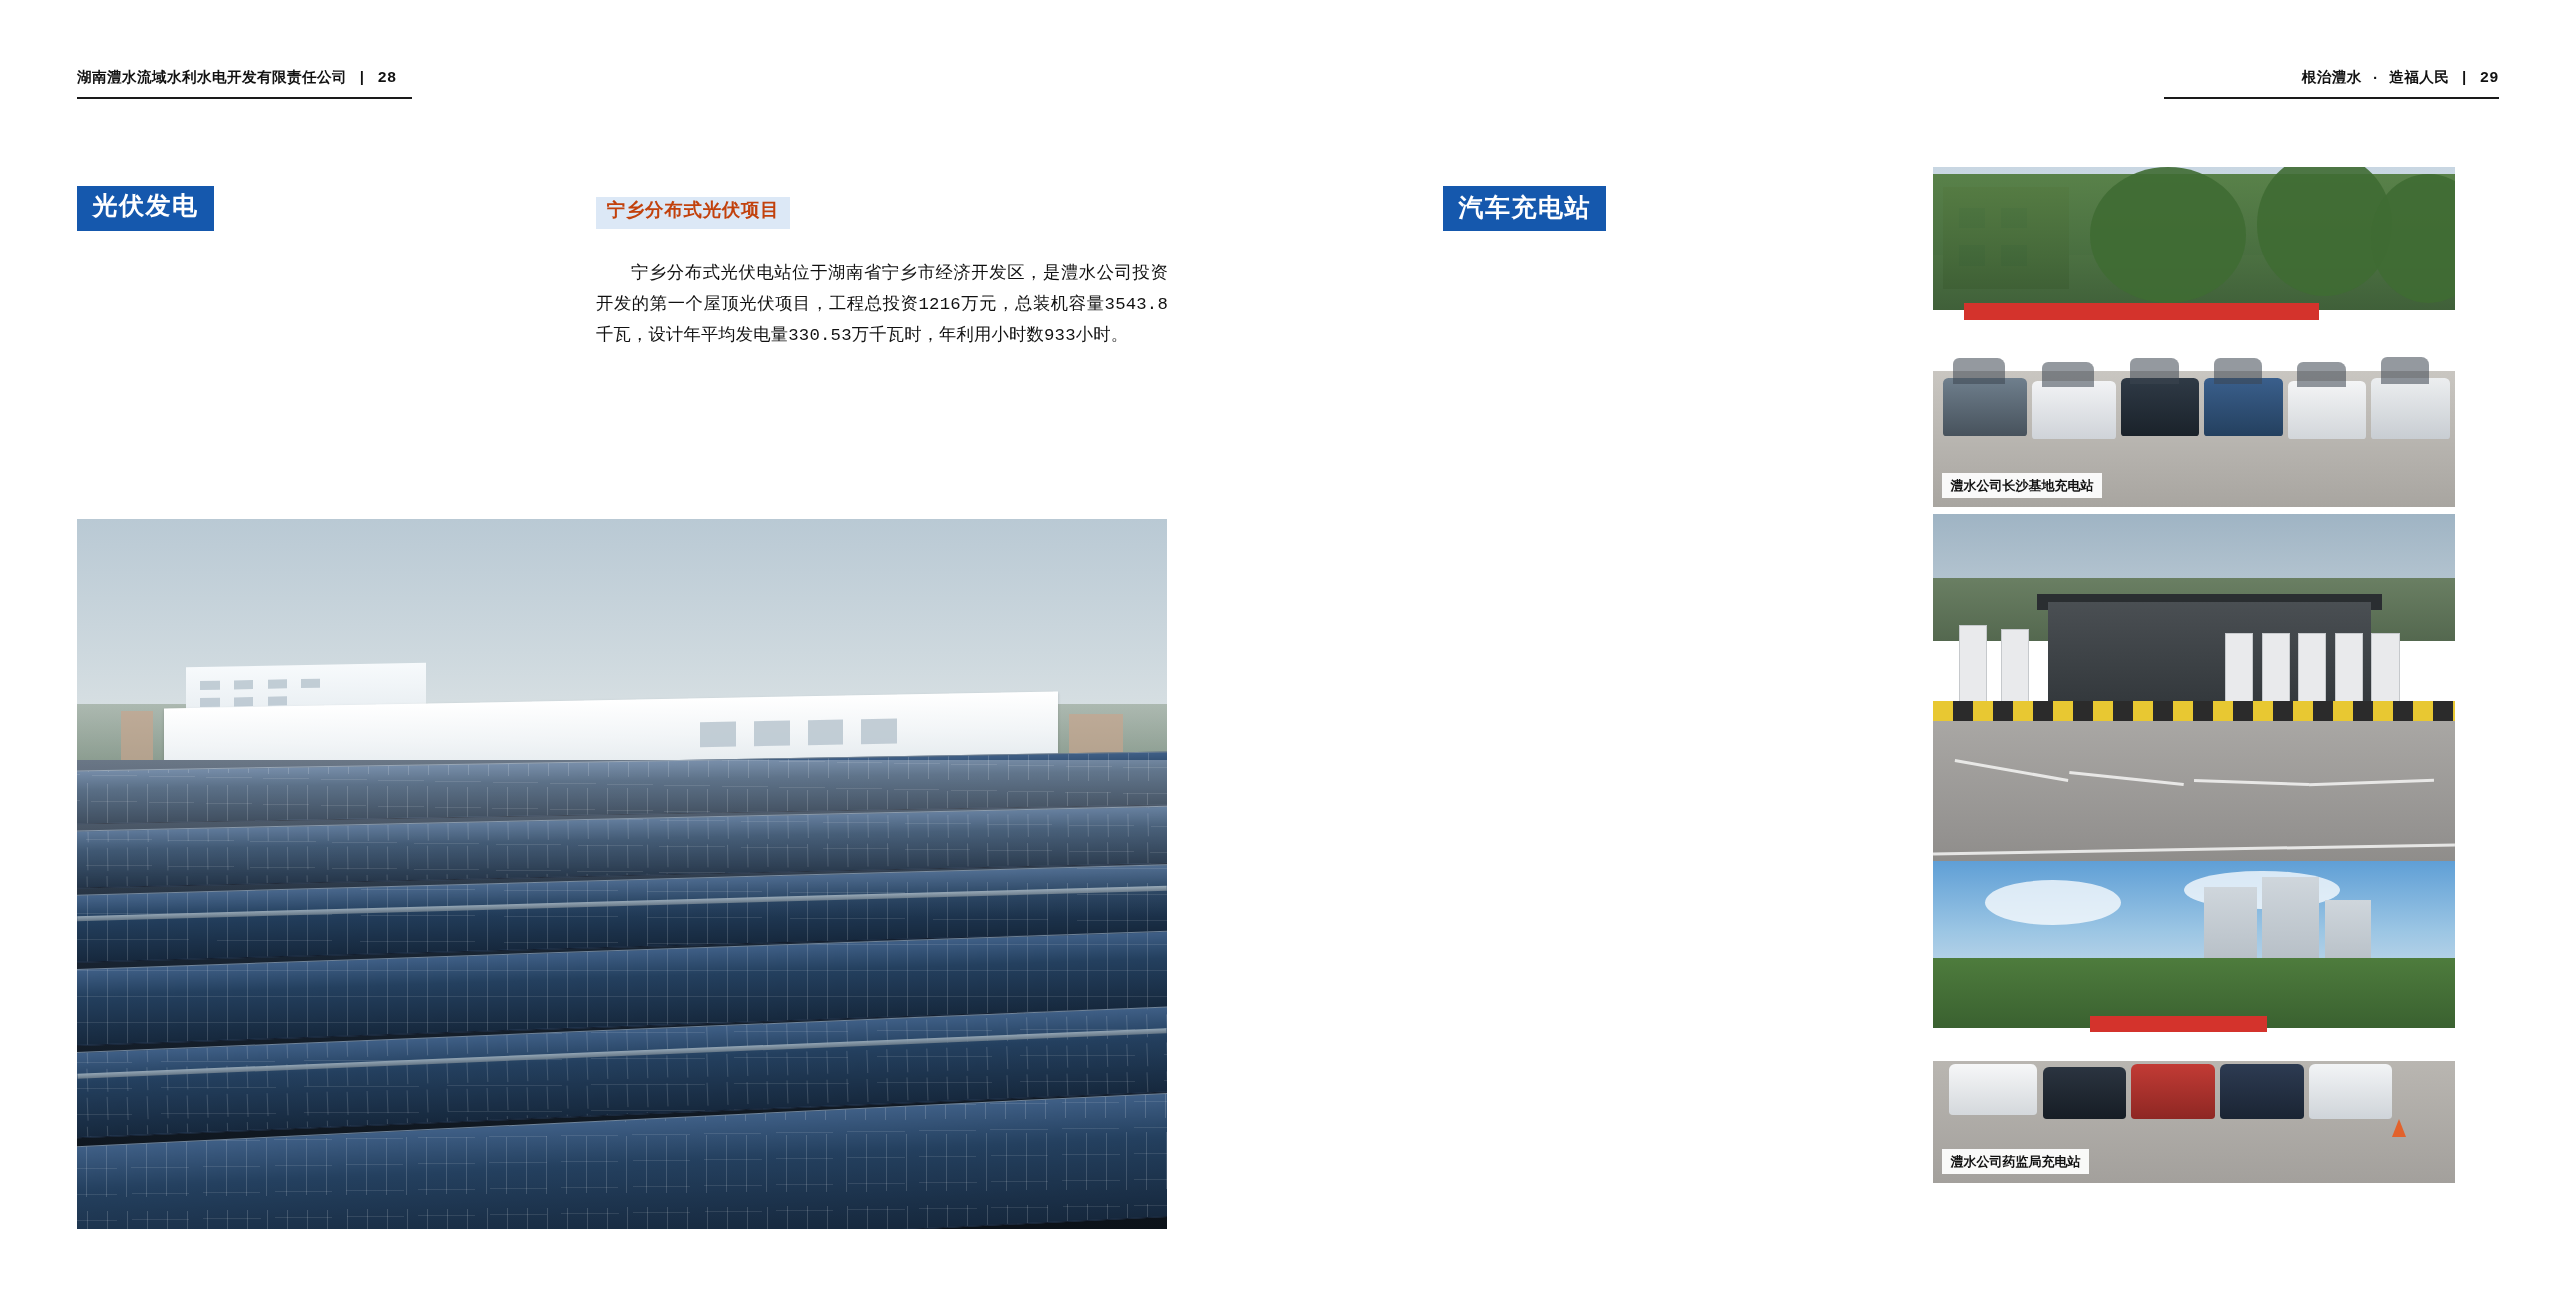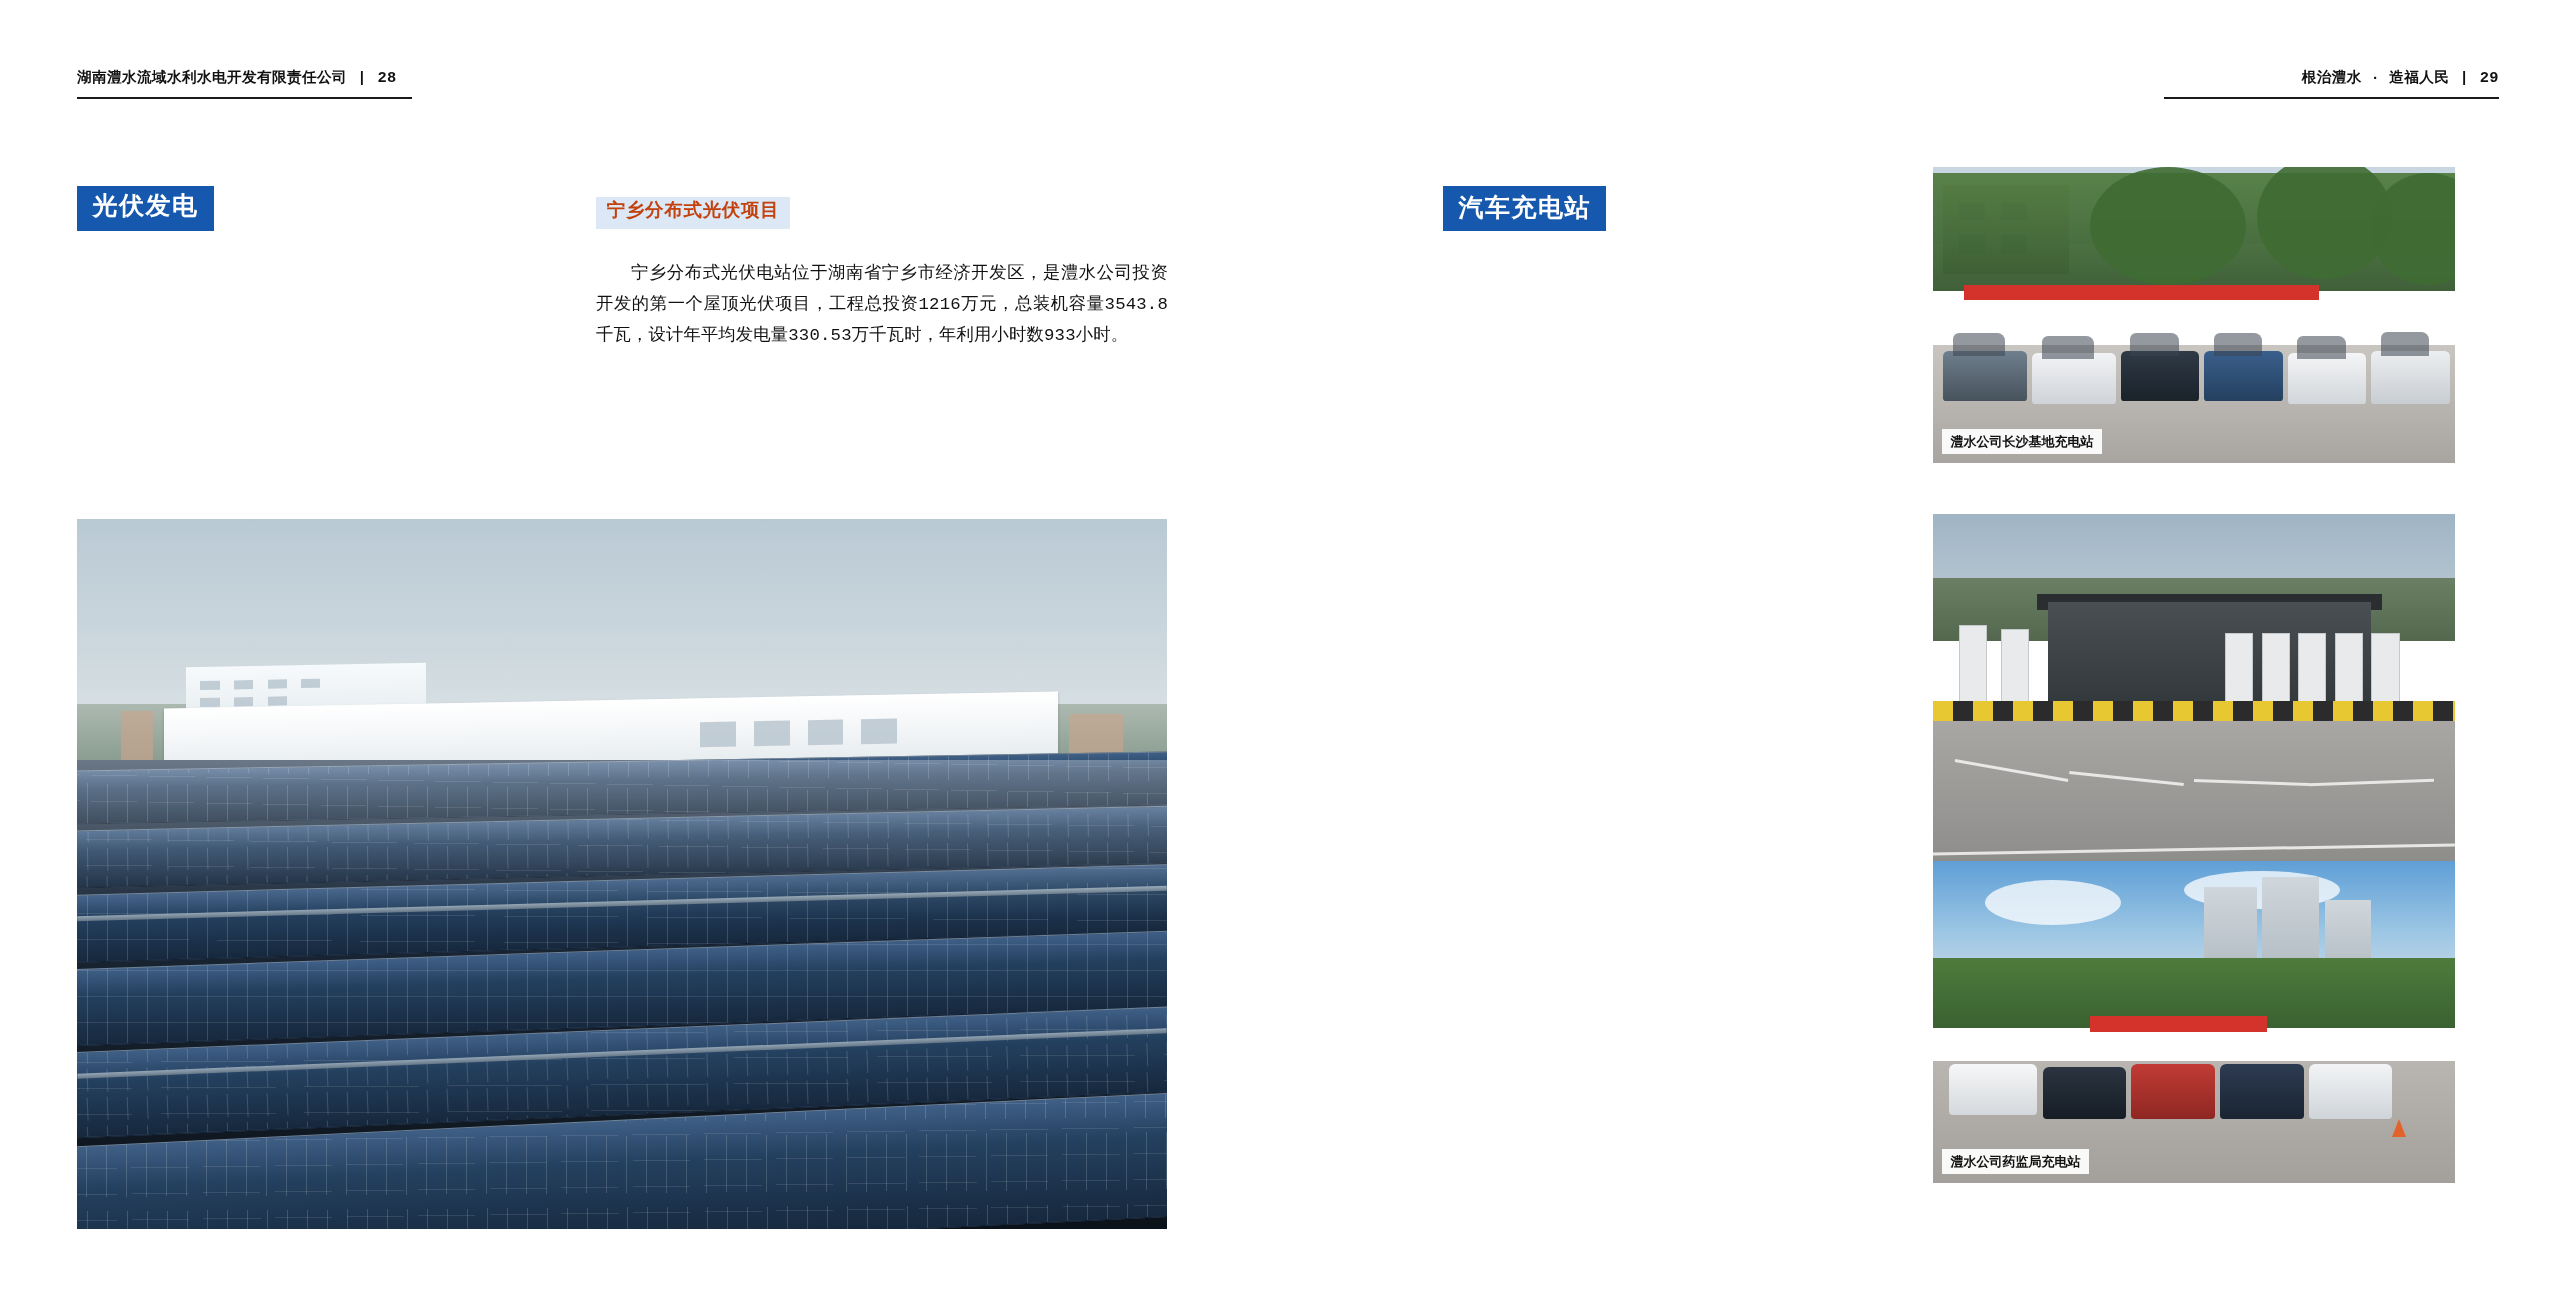--- a/index.html
+++ b/index.html
@@ -186,21 +186,21 @@
     opacity: .9;
   }
 
   
   .photo-r {
     position: absolute;
     left: 1933px;
     width: 522px;
     overflow: hidden;
   }
-  .photo-r1 { top: 167px; height: 296px; }
+  .photo-r1 { top: 167px; height: 340px; }
   .photo-r2 { top: 514px; height: 398px; }
   .photo-r3 { top: 861px; height: 322px; }
 
   .caption {
     position: absolute;
     left: 9.2px;
     bottom: 9.2px;
     background: rgba(255,255,255,.93);
     color: #111;
     font-size: 13px;

